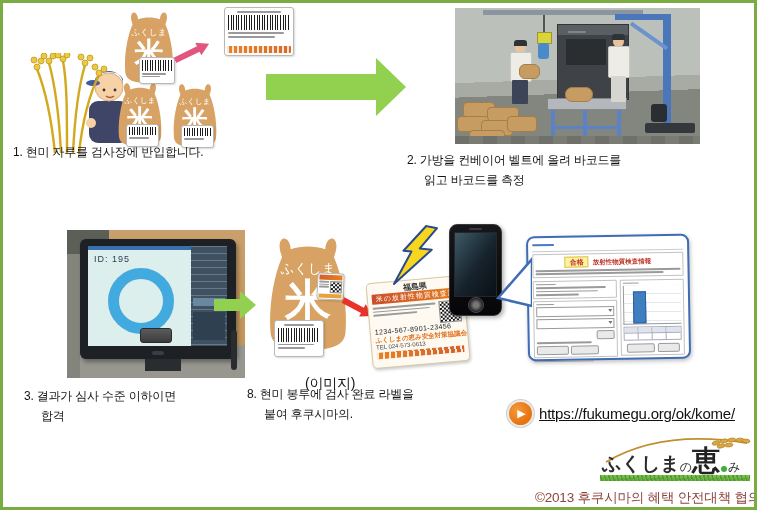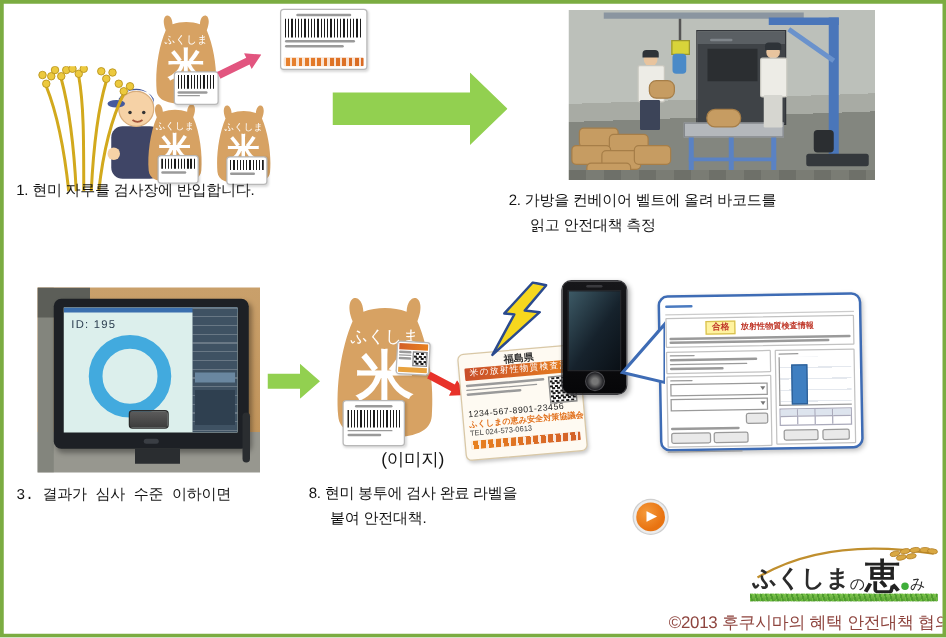--- a/index.html
+++ b/index.html
@@ -13,21 +13,21 @@
   .cap .ind{padding-left:17px;}
   
   .barcode{background-color:#fff;background-image:repeating-linear-gradient(90deg,#1c1c1c 0 1px,transparent 1px 2.6px);}
   .mline{background:#9a9a9a;height:2px;border-radius:1px;}
   .bluline{background:#4a7ac0;height:2px;border-radius:1px;}
   .qr{background:repeating-conic-gradient(#151515 0% 25%,#ffffff 0% 50%) 0 0/4px 4px;border:1px solid #888;}
   .whitecard{background:#fff;border:1px solid #b8b8b8;border-radius:3px;box-shadow:1px 1px 2px rgba(0,0,0,.15);}
   
   .photo1{background:linear-gradient(178deg,#bcc0ba 0 52%,#a8aba4 52% 62%,#83867f 62%);overflow:hidden;}
   
-  .photo2{background:linear-gradient(180deg,#c9a06b 0,#c2955c 78%,#97978f 78%);overflow:hidden;}
+  .photo2{background:linear-gradient(180deg,#c9a06b 0,#c2955c 78%,#97978f 78%);overflow:hidden;margin-left:37px;}
   .screen{background:#dcefec;overflow:hidden;position:absolute;}
   .sidebar{background:#3f5263;background-image:repeating-linear-gradient(180deg,rgba(255,255,255,.22) 0 1px,transparent 1px 7px);}
   
   .webpage{background:#fff;border:2px solid #3e6cb5;border-radius:8px;box-shadow:1px 2px 4px rgba(0,0,0,.25);padding:4px;box-sizing:border-box;}
   .wp-box{border:1px solid #c2c2c2;border-radius:1px;}
   .wp-btn{background:#e9e9e9;border:1px solid #9a9a9a;border-radius:2px;height:7px;}
   .wp-field{background:#fff;border:1px solid #9a9a9a;height:8px;position:relative;}
   .wp-field:after{content:"";position:absolute;right:1px;top:2px;border:2px solid transparent;border-top:3px solid #777;}
   
   .cert{background:#fefaf2;border:1px solid #d9c8a6;border-radius:5px;box-shadow:1px 2px 3px rgba(0,0,0,.2);box-sizing:border-box;padding:2px 4px;}
@@ -180,21 +180,21 @@
       <div class="abs" style="left:6px;top:40px;width:15px;height:26px;background:#d6d6d0;border-radius:1px;"></div>
     </div>
     <div class="abs" style="left:0;bottom:0;width:100%;height:8px;background:repeating-linear-gradient(90deg,#6e7069 0 14px,#7a7c74 14px 28px);"></div>
   </div>
 
   <div class="abs cap" style="left:10px;top:139px;">
     <div>1. 현미 자루를 검사장에 반입합니다.</div>
   </div>
   <div class="abs cap" style="left:404px;top:147px;">
     <div>2. 가방을 컨베이어 벨트에 올려 바코드를</div>
-    <div class="ind">읽고 안전대책 측정</div>
+    <div class="ind">읽고 바코드를 측정</div>
   </div>
 
   <div class="abs photo2" style="left:27px;top:227px;width:178px;height:148px;">
     <div class="abs" style="left:0;top:0;width:13px;height:100%;background:#83857d;"></div>
     <div class="abs" style="left:0;top:0;width:42px;height:24px;background:#5c5e58;"></div>
     <div class="abs" style="left:13px;top:9px;width:156px;height:120px;background:#1d2025;border-radius:6px;box-shadow:2px 3px 4px rgba(0,0,0,.35);">
       <div class="screen" style="left:8px;top:7px;right:9px;bottom:13px;">
         <div class="abs" style="left:0;top:0;width:100%;height:4px;background:#3a6fae;"></div>
         <div class="abs" style="left:6px;top:8px;font-size:9px;color:#2c3e50;letter-spacing:1px;">ID:  195</div>
         <div class="abs" style="left:20px;top:22px;width:44px;height:44px;border:11px solid #42aade;border-radius:50%;"></div>
@@ -236,21 +236,21 @@
   <svg class="abs" style="left:338px;top:298px;transform:rotate(208deg);" width="34" height="14" viewBox="0 0 34 14">
     <polygon points="0,7 12,0 12,4 34,4 34,10 12,10 12,14" fill="#e8322a"></polygon>
   </svg>
 
   <div class="abs whitecard" style="left:271px;top:317px;width:50px;height:37px;padding:3px;box-sizing:border-box;">
     <div class="mline" style="height:1.5px;width:70%;margin:0 auto;"></div>
     <div class="barcode" style="height:14px;margin-top:2px;"></div>
     <div class="mline" style="height:1.5px;width:85%;margin-top:2px;"></div>
     <div class="mline" style="height:1.5px;width:65%;margin-top:2px;"></div>
   </div>
-  <div class="abs cap" style="left:302px;top:354px;font-size:14px;">(이미지)</div>
+  <div class="abs cap" style="left:302px;top:370px;font-size:14px;">(이미지)</div>
 
   <div class="abs cert" style="left:366px;top:276px;width:98px;height:86px;transform:rotate(-5deg);">
     <div style="text-align:center;font-size:8px;font-weight:bold;color:#333;line-height:9px;">福島県</div>
     <div class="cert-banner">米の放射性物質検査済</div>
     <div style="display:flex;gap:3px;margin-top:2px;">
       <div style="flex:1;padding-top:1px;">
         <div class="mline" style="height:1.5px;"></div>
         <div class="mline" style="height:1.5px;margin-top:2px;width:90%;"></div>
         <div class="mline" style="height:1.5px;margin-top:2px;width:70%;"></div>
       </div>
@@ -328,31 +328,33 @@
           <div style="display:flex;justify-content:center;gap:3px;margin-top:3px;">
             <div class="wp-btn" style="width:26px;"></div>
             <div class="wp-btn" style="width:20px;"></div>
           </div>
         </div>
       </div>
     </div>
     <div class="mline" style="height:1.5px;width:40%;margin-top:3px;"></div>
   </div>
 
-  <div class="abs cap" style="left:10px;top:383px;font-family:Liberation Mono, monospace;">
+  <div class="abs cap" style="left:21px;top:383px;">
     <div>3. 결과가 심사 수준 이하이면</div>
+    <div class="ind">합격</div>
   </div>
   <div class="abs cap" style="left:244px;top:381px;">
     <div>8. 현미 봉투에 검사 완료 라벨을</div>
-    <div class="ind">붙여 안전대책.</div>
+    <div class="ind">붙여 후쿠시마의.</div>
   </div>
 
   <div class="abs play" style="left:506px;top:399px;width:23px;height:23px;">
       <span>▶</span>
     </div>
+  <a class="abs weblink" href="#" style="left:536px;top:402px;">https://fukumegu.org/ok/kome/</a>
 
   <div class="abs" style="left:597px;top:436px;width:153px;height:48px;">
     <svg class="abs" style="left:0;top:-2px;" width="153" height="26" viewBox="0 0 153 26">
       <path d="M6,25 Q62,-8 147,6" stroke="#c08f2e" stroke-width="1.8" fill="none"></path>
       <g fill="#d9a843" stroke="#b07c22" stroke-width="0.6">
         <ellipse cx="116" cy="6" rx="4" ry="2" transform="rotate(-14 116 6)"></ellipse>
         <ellipse cx="124" cy="4" rx="4" ry="2" transform="rotate(-10 124 4)"></ellipse>
         <ellipse cx="132" cy="3" rx="4" ry="2" transform="rotate(-6 132 3)"></ellipse>
         <ellipse cx="140" cy="3" rx="4" ry="2"></ellipse>
         <ellipse cx="121" cy="9" rx="4" ry="2" transform="rotate(-12 121 9)"></ellipse>

